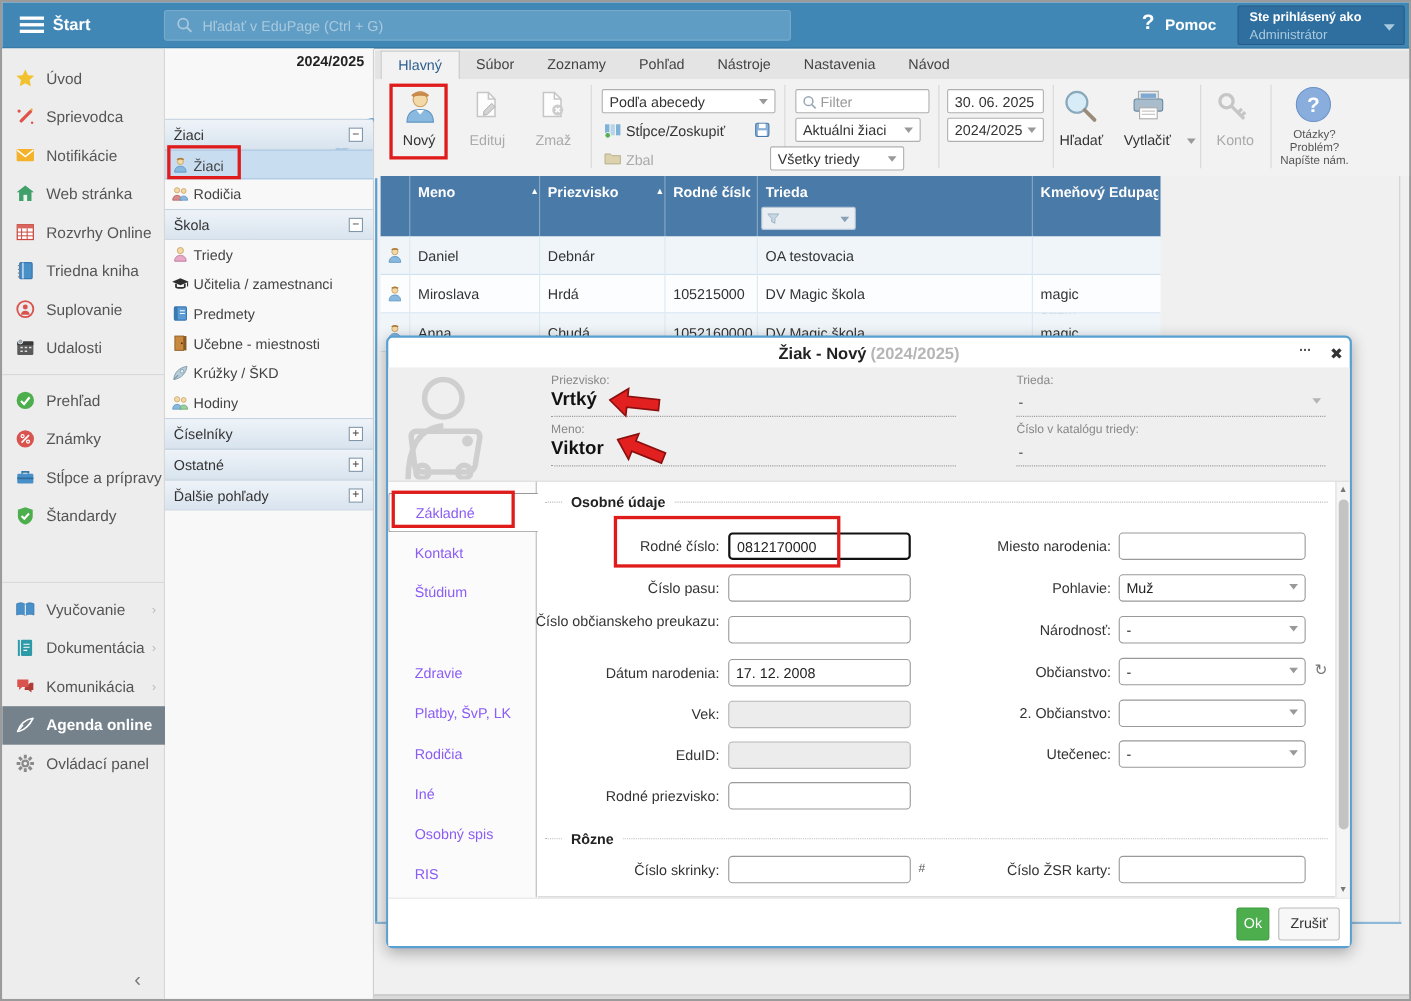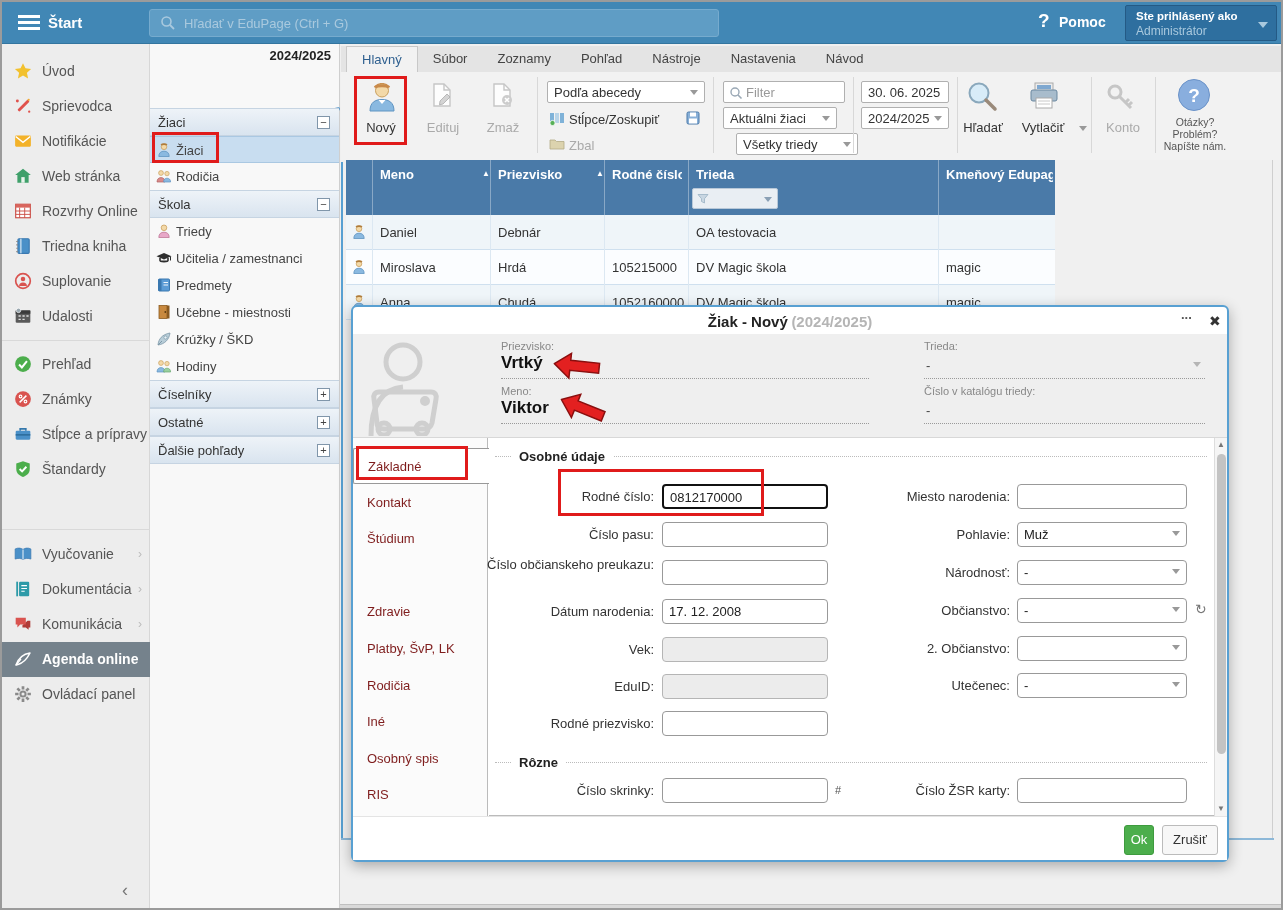--- a/index.html
+++ b/index.html
@@ -58,21 +58,21 @@
   .grow{position:absolute;left:344px;width:709px;height:35px;border-bottom:1px solid #cfe0ef;cursor:pointer}
   .grow .c{position:absolute;top:10px;color:#333;white-space:nowrap}
   .gcol{position:absolute;top:0;width:1px;height:35px;background:#dce8f2}
   
   #modal{position:absolute;left:349px;top:303px;width:878px;height:557px;background:#fff;
     border:2px solid #58a0d2;border-radius:6px;box-shadow:0 4px 14px rgba(0,0,0,.3);z-index:10}
   #m-band{position:absolute;left:0;top:27px;width:874px;height:104px;background:#efefef;border-bottom:1px solid #d8d8d8}
   .mlab{position:absolute;font-size:11px;color:#888}
   .dotline{position:absolute;border-bottom:1px dotted #9a9a9a;height:1px}
   #m-tabs{position:absolute;left:0;top:131px;width:135px;height:378px;background:#fbfbfb;border-right:1px solid #bbb}
-  .mtab2{position:absolute;left:0;width:135px;height:36px;line-height:36px;padding-left:14px;color:#7f1d1d;cursor:pointer}
+  .mtab2{position:absolute;left:0;width:135px;height:36px;line-height:36px;padding-left:24px;color:#8b5cf6;cursor:pointer}
   .mtab2.active{background:#fff;border:1px solid #999;border-right:none;width:136px;z-index:2;border-radius:2px 0 0 2px}
   .inp{position:absolute;height:25px;background:#fff;border:1px solid #999;border-radius:4px}
   .inp .v{position:absolute;left:6px;top:4px;color:#222;white-space:nowrap}
   .inp.focused{border:2px solid #111}
   .inp.disabled{background:#ececec;border-color:#b5b5b5}
   .flab{position:absolute;text-align:right;color:#333;line-height:15px}
   .msec{position:absolute;font-weight:bold;color:#222;background:#fff;padding:0 8px}
   #m-scroll{position:absolute;left:861px;top:131px;width:13px;height:378px;background:#f5f5f5;border-left:1px solid #ddd}
   #m-foot{position:absolute;left:0;top:509px;width:874px;height:44px;background:#fff;border-top:1px solid #e4e4e4}
   .btn-ok{position:absolute;width:30px;height:30px;background:#4cae4c;border:1px solid #3e9b3e;border-radius:3px;
@@ -407,21 +407,21 @@
       <span class="abs" style="left:5px;top:4px"><span><svg width="14" height="14" viewBox="0 0 14 14">
               <circle cx="6" cy="6" r="4" fill="none" stroke="#9aa8b5" stroke-width="1.4"></circle>
               <path d="M9 9 L12.5 12.5" stroke="#9aa8b5" stroke-width="1.6"></path>
             </svg></span></span>
       <span class="v" style="left:22px;color:#999">Filter</span>
     </div>
     <div class="selbox" style="left:382px;top:35px;width:114px">
       <span class="v">Aktuálni žiaci</span>
       <span class="caret"></span>
     </div>
-    <div class="selbox" style="left:395px;top:61px;width:122px">
+    <div class="selbox" style="left:359px;top:61px;width:122px">
       <span class="v">Všetky triedy</span>
       <span class="caret"></span>
     </div>
     <span class="tsep" style="left:512px"></span>
 
     <div class="selbox" style="left:520px;top:9px;width:88px">
       <span class="v">30. 06. 2025</span>
     </div>
     <div class="selbox" style="left:520px;top:35px;width:88px">
       <span class="v">2024/2025</span>

